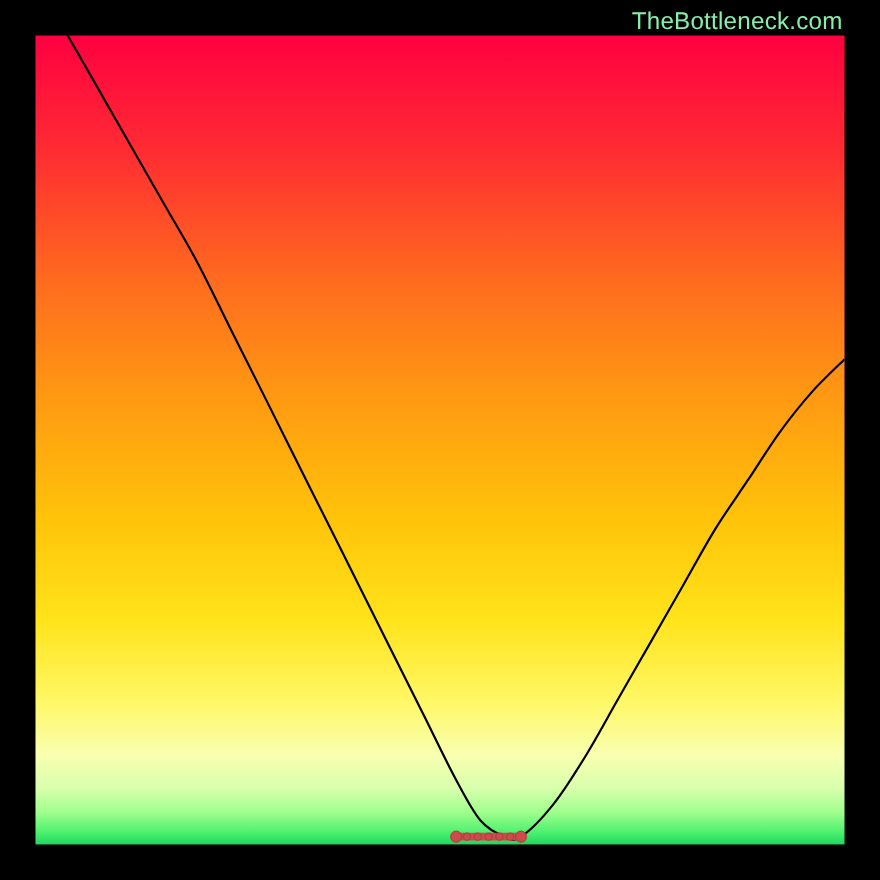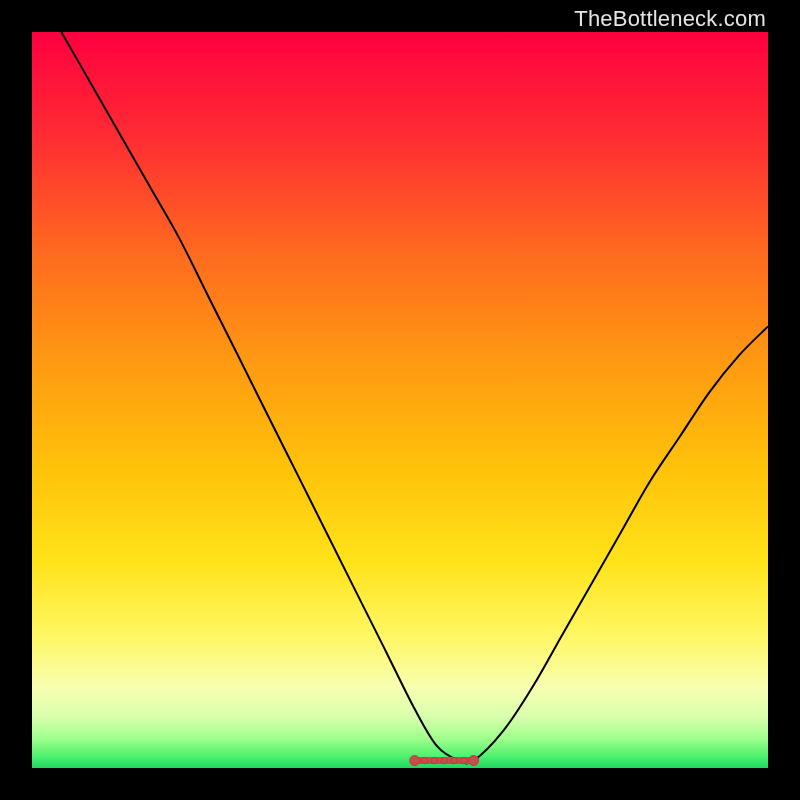--- a/index.html
+++ b/index.html
@@ -36,21 +36,21 @@
     position: absolute;
     left: 0;
     top: 0;
     width: 100%;
     height: 100%;
   }
   .watermark {
     position: absolute;
     top: 6px;
     right: 34px;
-    color: #e5e5e5;
+    color: #86efac;
     font-size: 22px;
     font-weight: 500;
     letter-spacing: 0.2px;
     user-select: none;
   }
 </style>
 </head>
 <body>
 
 <div class="frame">

